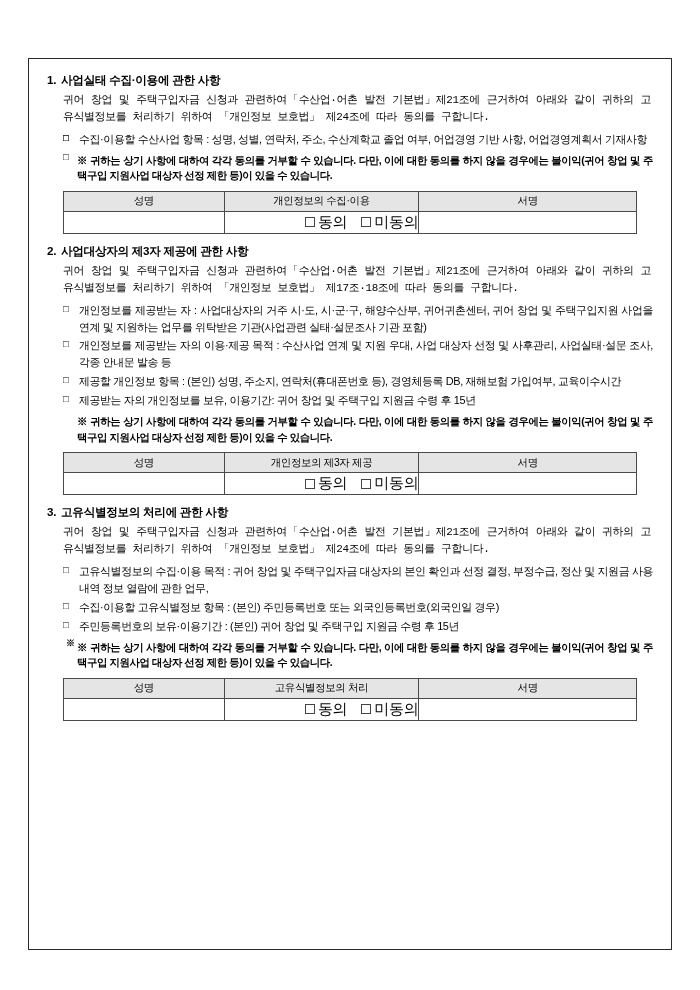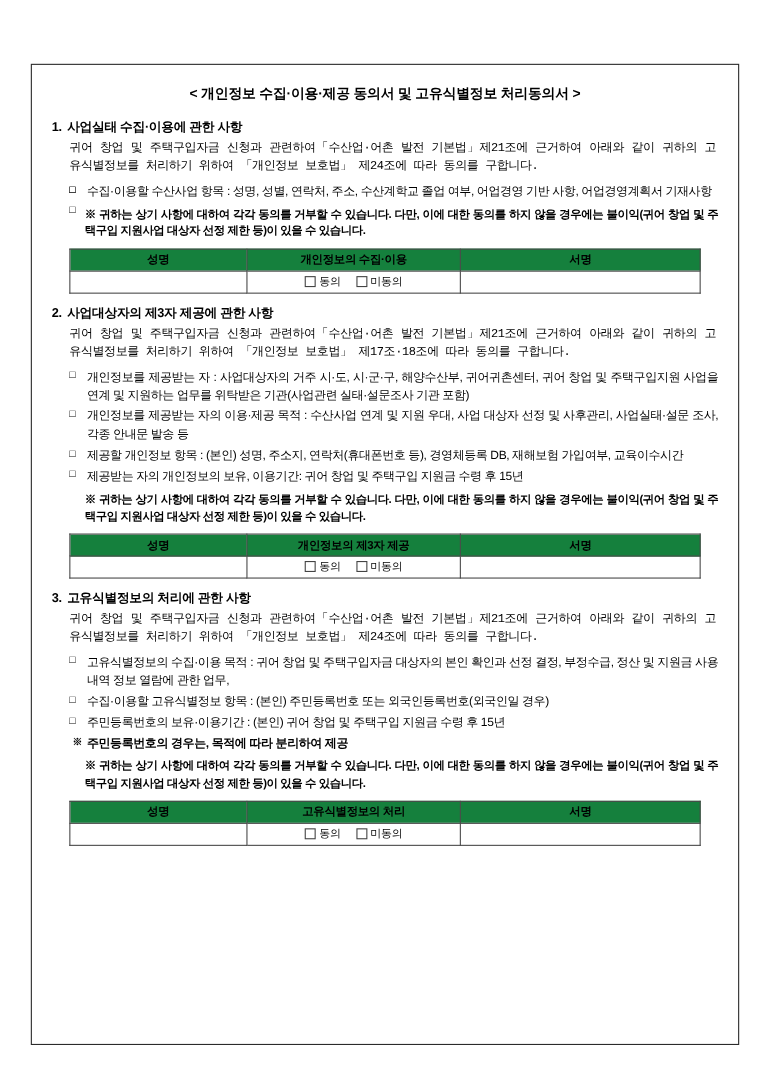--- a/index.html
+++ b/index.html
@@ -102,25 +102,26 @@
   table.sign th, table.sign td {
     border: 1px solid #4a4a4a;
     height: 17px;
     font-size: 10.4px;
     font-weight: normal;
     text-align: center;
     letter-spacing: -0.3px;
     padding: 1px 0;
   }
   table.sign th {
-    background: #15803d;
-    font-weight: bold;
+    background: #e5e5e5;
+    font-weight: normal;
   }
   table.sign td.consent {
-    font-size: 10px;
+    font-size: 15px;
+    text-align: right;
   }
   .cb {
     display: inline-block;
     width: 8px;
     height: 8px;
     border: 1px solid #444;
     margin-right: 3px;
     vertical-align: -1px;
   }
   .consent-inner {
@@ -133,21 +134,20 @@
     display: inline-flex;
     align-items: center;
   }
 </style>
 </head>
 <body>
 
 <div class="page">
   <div class="doc-border">
 
-    <div class="doc-title">&lt; 개인정보 수집·이용·제공 동의서 및 고유식별정보 처리동의서 &gt;</div>
 
     <div class="section">
       <div class="section-head">
         <span class="section-num">1.</span>
         <span>사업실태 수집·이용에 관한 사항</span>
       </div>
       <p class="para">귀어 창업 및 주택구입자금 신청과 관련하여「수산업·어촌 발전 기본법」제21조에 근거하여 아래와 같이 귀하의 고유식별정보를 처리하기 위하여 「개인정보 보호법」 제24조에 따라 동의를 구합니다.</p>
       <ul class="bullets">
         <li><span class="mk">□</span></li>
         <li><span class="mk">□</span><span>수집·이용할 수산사업 항목 : 성명, 성별, 연락처, 주소, 수산계학교 졸업 여부, 어업경영 기반 사항, 어업경영계획서 기재사항</span></li>
@@ -184,21 +184,21 @@
     <div class="section">
       <div class="section-head">
         <span class="section-num">2.</span>
         <span>사업대상자의 제3자 제공에 관한 사항</span>
       </div>
       <p class="para">귀어 창업 및 주택구입자금 신청과 관련하여「수산업·어촌 발전 기본법」제21조에 근거하여 아래와 같이 귀하의 고유식별정보를 처리하기 위하여 「개인정보 보호법」 제17조·18조에 따라 동의를 구합니다.</p>
       <ul class="bullets">
         <li><span class="mk">□</span><span>개인정보를 제공받는 자 : 사업대상자의 거주 시·도, 시·군·구, 해양수산부, 귀어귀촌센터, 귀어 창업 및 주택구입지원 사업을 연계 및 지원하는 업무를 위탁받은 기관(사업관련 실태·설문조사 기관 포함)</span></li>
         <li><span class="mk">□</span><span>개인정보를 제공받는 자의 이용·제공 목적 : 수산사업 연계 및 지원 우대, 사업 대상자 선정 및 사후관리, 사업실태·설문 조사, 각종 안내문 발송 등</span></li>
         <li><span class="mk">□</span><span>제공할 개인정보 항목 : (본인) 성명, 주소지, 연락처(휴대폰번호 등), 경영체등록 DB, 재해보험 가입여부, 교육이수시간</span></li>
-        <li><span class="mk">□</span><span>제공받는 자의 개인정보의 보유, 이용기간: 귀어 창업 및 주택구입 지원금 수령 후 15년</span></li>
+        <li><span class="mk">□</span><span>제공받는 자의 개인정보를 보유, 이용기간: 귀어 창업 및 주택구입 지원금 수령 후 15년</span></li>
       </ul>
       <p class="note">※ 귀하는 상기 사항에 대하여 각각 동의를 거부할 수 있습니다. 다만, 이에 대한 동의를 하지 않을 경우에는 불이익(귀어 창업 및 주택구입 지원사업 대상자 선정 제한 등)이 있을 수 있습니다.</p>
       <table class="sign">
         <tbody>
             <tr>
           <th style="width:28%">성명</th>
           <th style="width:34%">개인정보의 제3자 제공</th>
           <th style="width:38%">서명</th>
         </tr>
         <tr>
@@ -224,21 +224,21 @@
     <div class="section">
       <div class="section-head">
         <span class="section-num">3.</span>
         <span>고유식별정보의 처리에 관한 사항</span>
       </div>
       <p class="para">귀어 창업 및 주택구입자금 신청과 관련하여「수산업·어촌 발전 기본법」제21조에 근거하여  아래와 같이 귀하의 고유식별정보를 처리하기 위하여 「개인정보 보호법」 제24조에 따라 동의를 구합니다.</p>
       <ul class="bullets">
         <li><span class="mk">□</span><span>고유식별정보의 수집·이용 목적 : 귀어 창업 및 주택구입자금 대상자의 본인 확인과 선정 결정, 부정수급, 정산 및 지원금 사용내역 정보 열람에 관한 업무,</span></li>
         <li><span class="mk">□</span><span>수집·이용할 고유식별정보 항목 : (본인) 주민등록번호 또는 외국인등록번호(외국인일 경우)</span></li>
         <li><span class="mk">□</span><span>주민등록번호의 보유·이용기간 : (본인) 귀어 창업 및 주택구입 지원금 수령 후 15년</span></li>
-        <li class="dot" style="font-weight:bold;"><span class="mk">※</span><span>주민등록번호의 경우는, 목적에 따라 분리하여 제공</span></li>
+        <li class="dot" style="font-weight:bold;"><span class="mk">※</span></li>
       </ul>
       <p class="note">※ 귀하는 상기 사항에 대하여 각각 동의를 거부할 수 있습니다. 다만, 이에 대한 동의를 하지 않을 경우에는 불이익(귀어 창업 및 주택구입 지원사업 대상자 선정 제한 등)이 있을 수 있습니다.</p>
       <table class="sign">
         <tbody>
             <tr>
           <th style="width:28%">성명</th>
           <th style="width:34%">고유식별정보의 처리</th>
           <th style="width:38%">서명</th>
         </tr>
         <tr>

